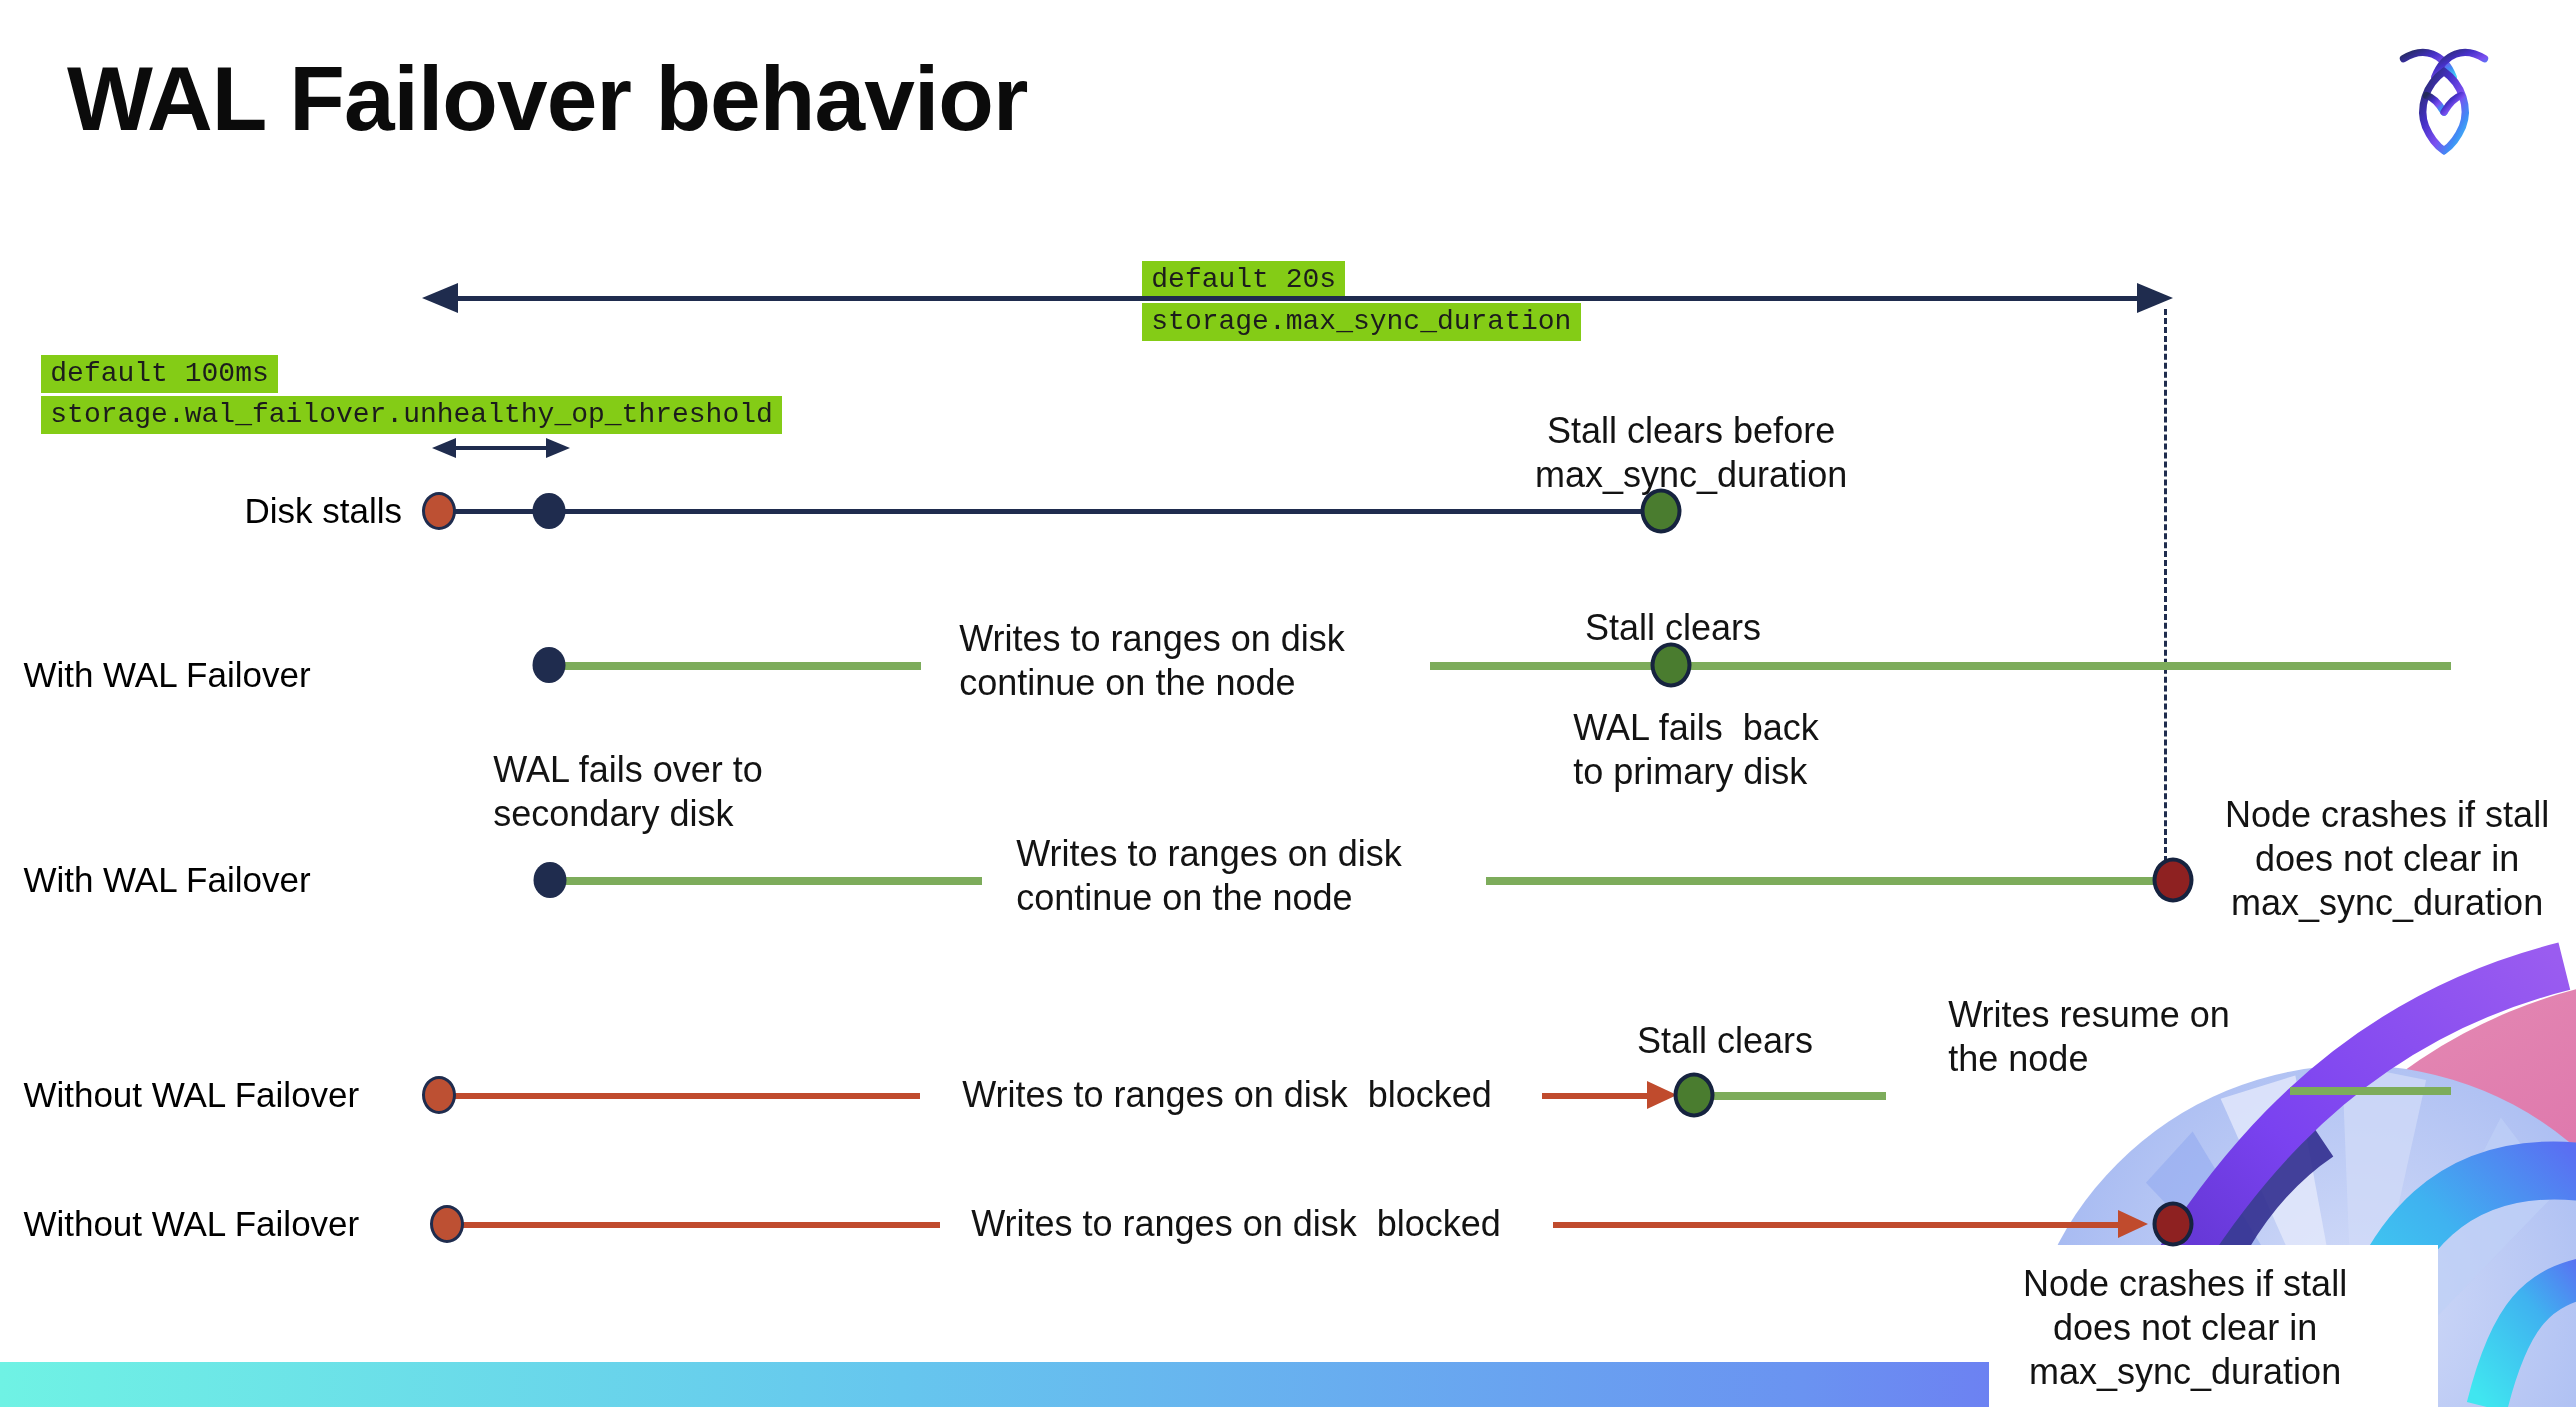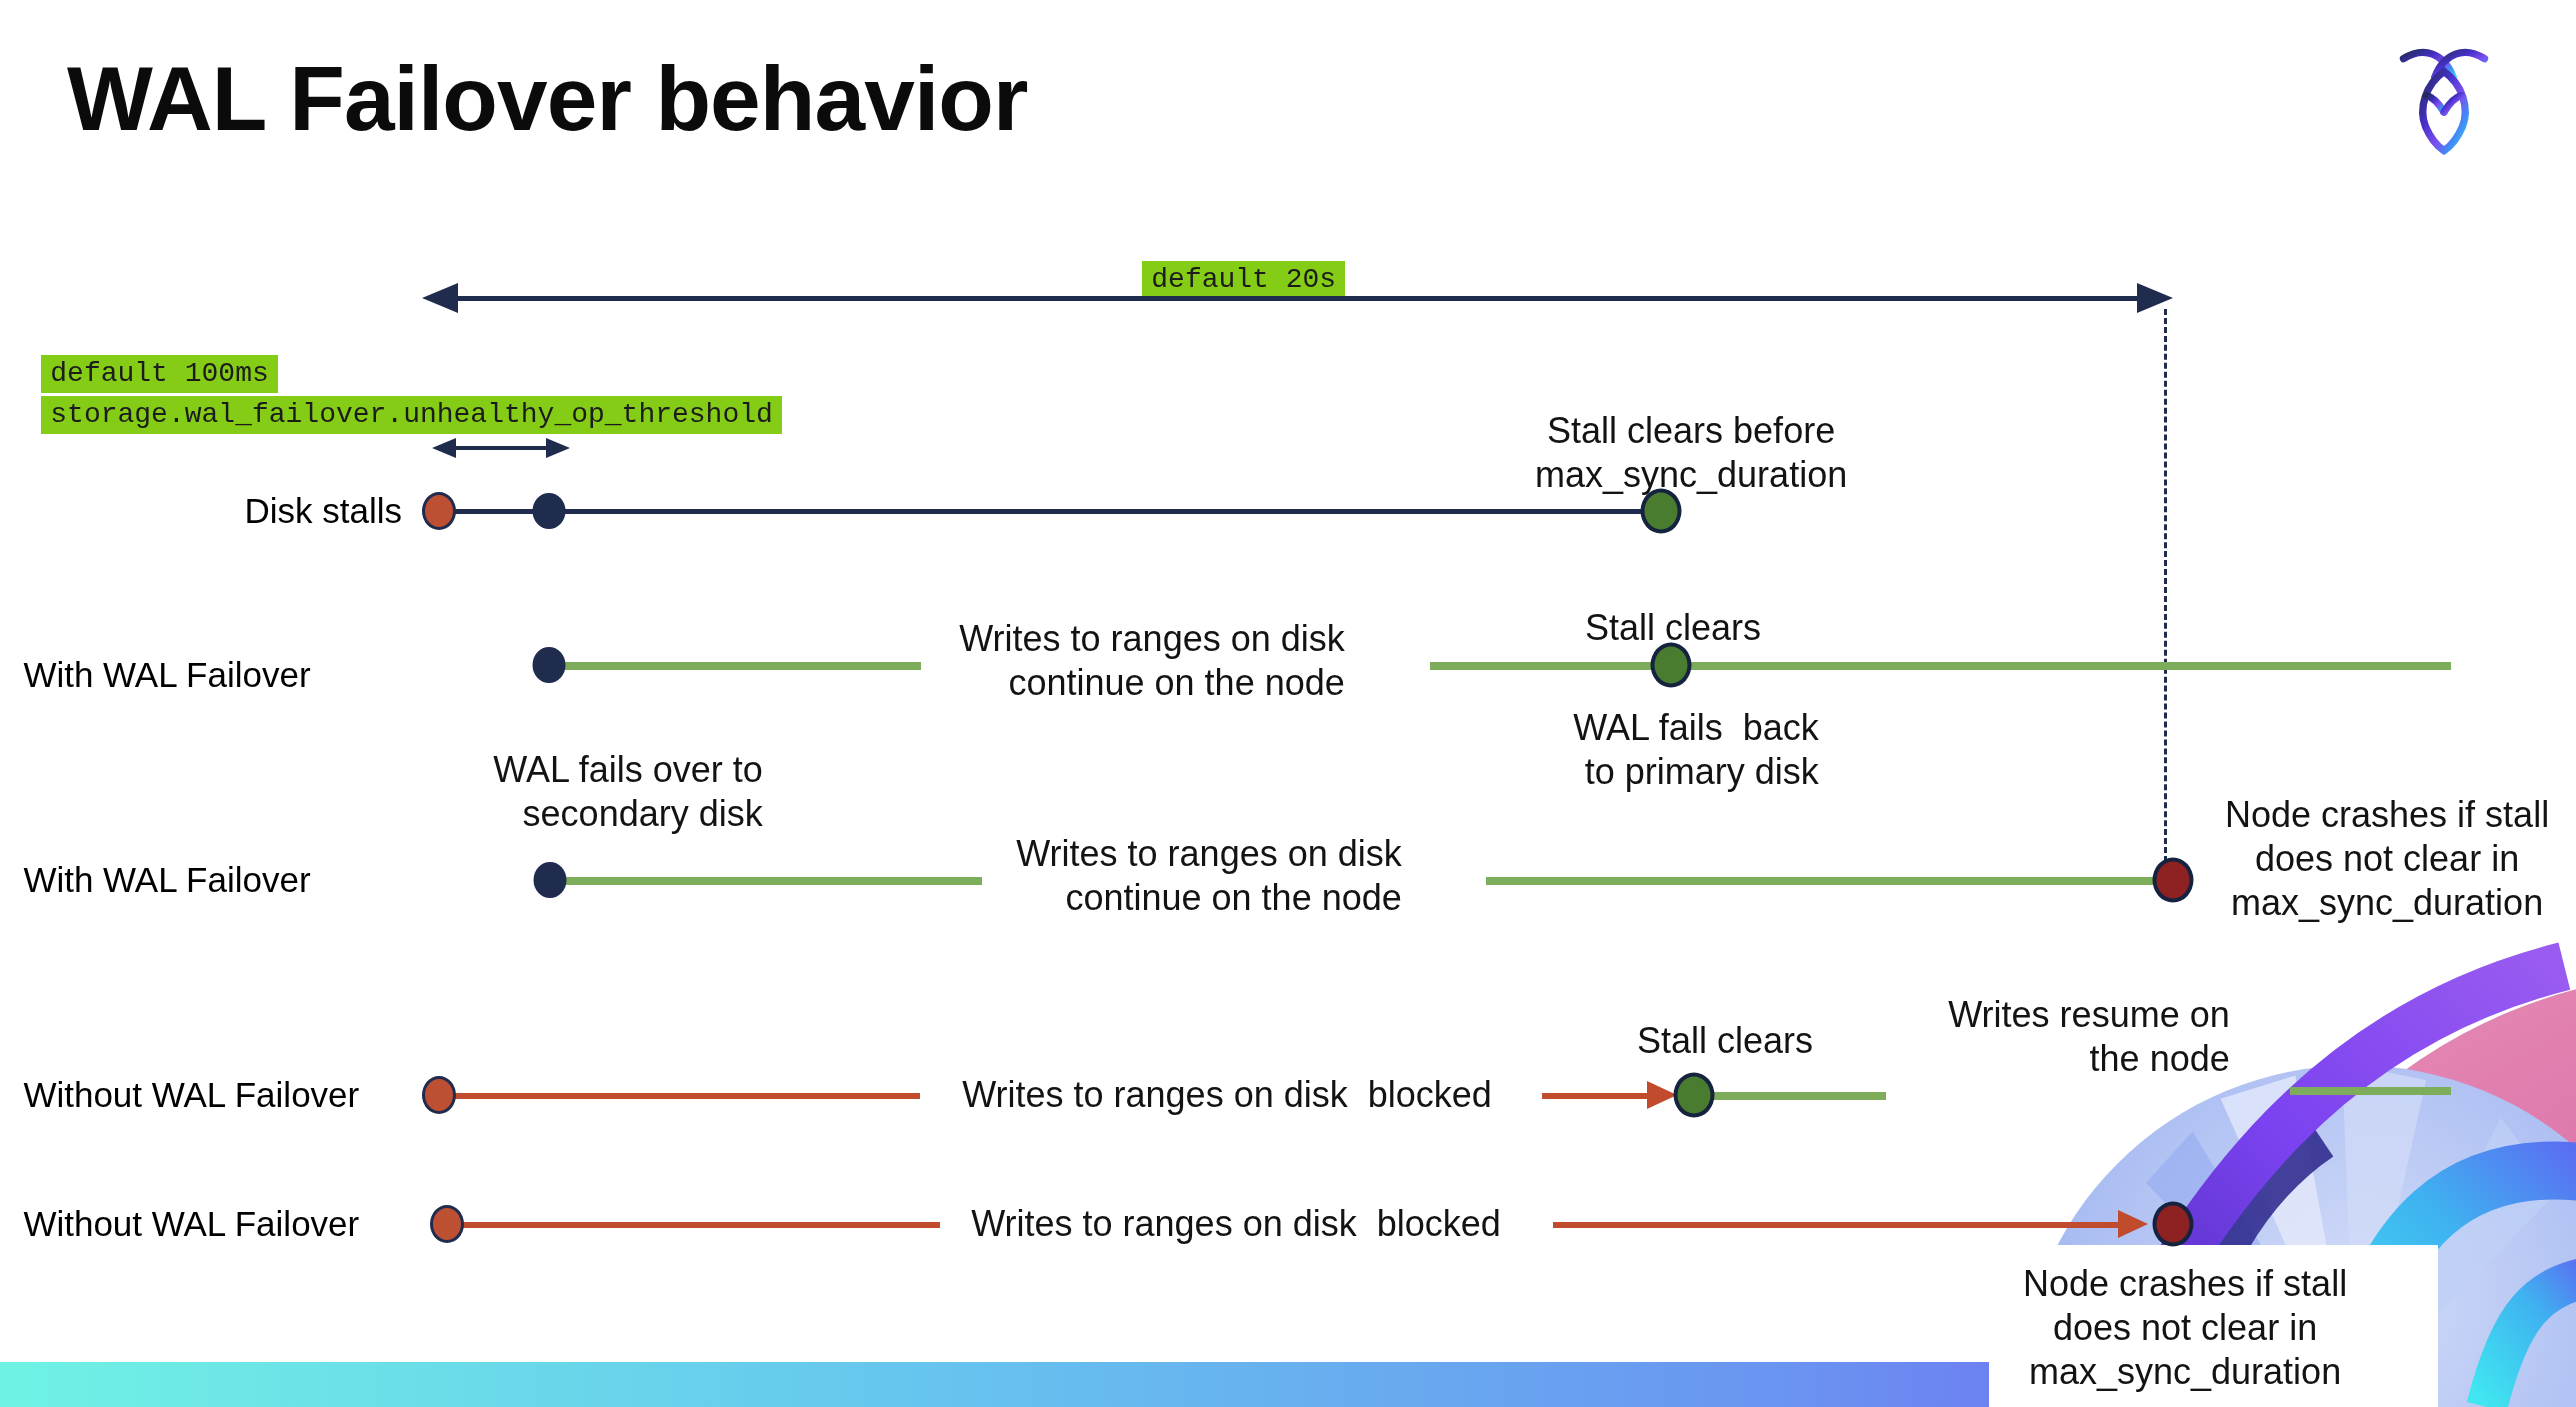--- a/index.html
+++ b/index.html
@@ -17,21 +17,21 @@
     padding:3.7px 9.3px; white-space:pre; z-index:4;
   }
   .rowlabel {
     position:absolute; font-size:35px; color:#000000; transform:translateY(-50%);
     white-space:nowrap; z-index:5;
   }
   .ann {
     position:absolute; font-size:36px; color:#131313; line-height:1.22;
     white-space:pre-wrap; z-index:5;text-align:center;
   }
-  .ann.center { transform:translateX(-50%); text-align:right; }
+  .ann.center { transform:translateX(-50%); text-align:left; }
   .line { position:absolute; z-index:5; }
   .line.navy { height:4.7px; background:#1f2c4e; }
   .line.green { height:8.4px; background:#7dac5b; }
   .line.red  { height:5.6px; background:#c04b2d; }
   .dot {
     position:absolute; border-radius:50%; box-sizing:border-box;
     transform:translate(-50%,-50%); z-index:6;
   }
   .dot.navy   { width:33px; height:36px; background:#1f2c4e; }
   .dot.red    { width:34px; height:38px; background:#bd5033; border:3.7px solid #1f2c4e; }
@@ -126,20 +126,21 @@
     <path d="M430,530 C470,330 560,260 700,280" fill="none" stroke="url(#gCyan)" stroke-width="62"></path>
     <path d="M585,530 C610,430 640,400 700,390" fill="none" stroke="url(#gCyan)" stroke-width="44"></path>
   </svg>
 
   <div class="bottom-bar"></div>
 
   <div class="line navy" style="left:439px; top:296px; width:1714px;"></div>
   <div class="tri left-navy" style="left:422px; top:298px;"></div>
   <div class="tri right-navy" style="left:2137px; top:298px;"></div>
   <div class="code" style="left:1142px; top:261px;">default 20s</div>
+  <div class="code" style="left:1142px; top:303px;">storage.max_sync_duration</div>
 
   <div class="code" style="left:41px; top:355px;">default 100ms</div>
   <div class="code" style="left:41px; top:396px;">storage.wal_failover.unhealthy_op_threshold</div>
   <div class="line navy" style="left:447px; top:446px; width:101px; height:3.7px;"></div>
   <div class="tri sm-left-navy" style="left:432px; top:448px;"></div>
   <div class="tri sm-right-navy" style="left:546px; top:448px;"></div>
 
   <div class="dashed-line"></div>
 
   <div>

